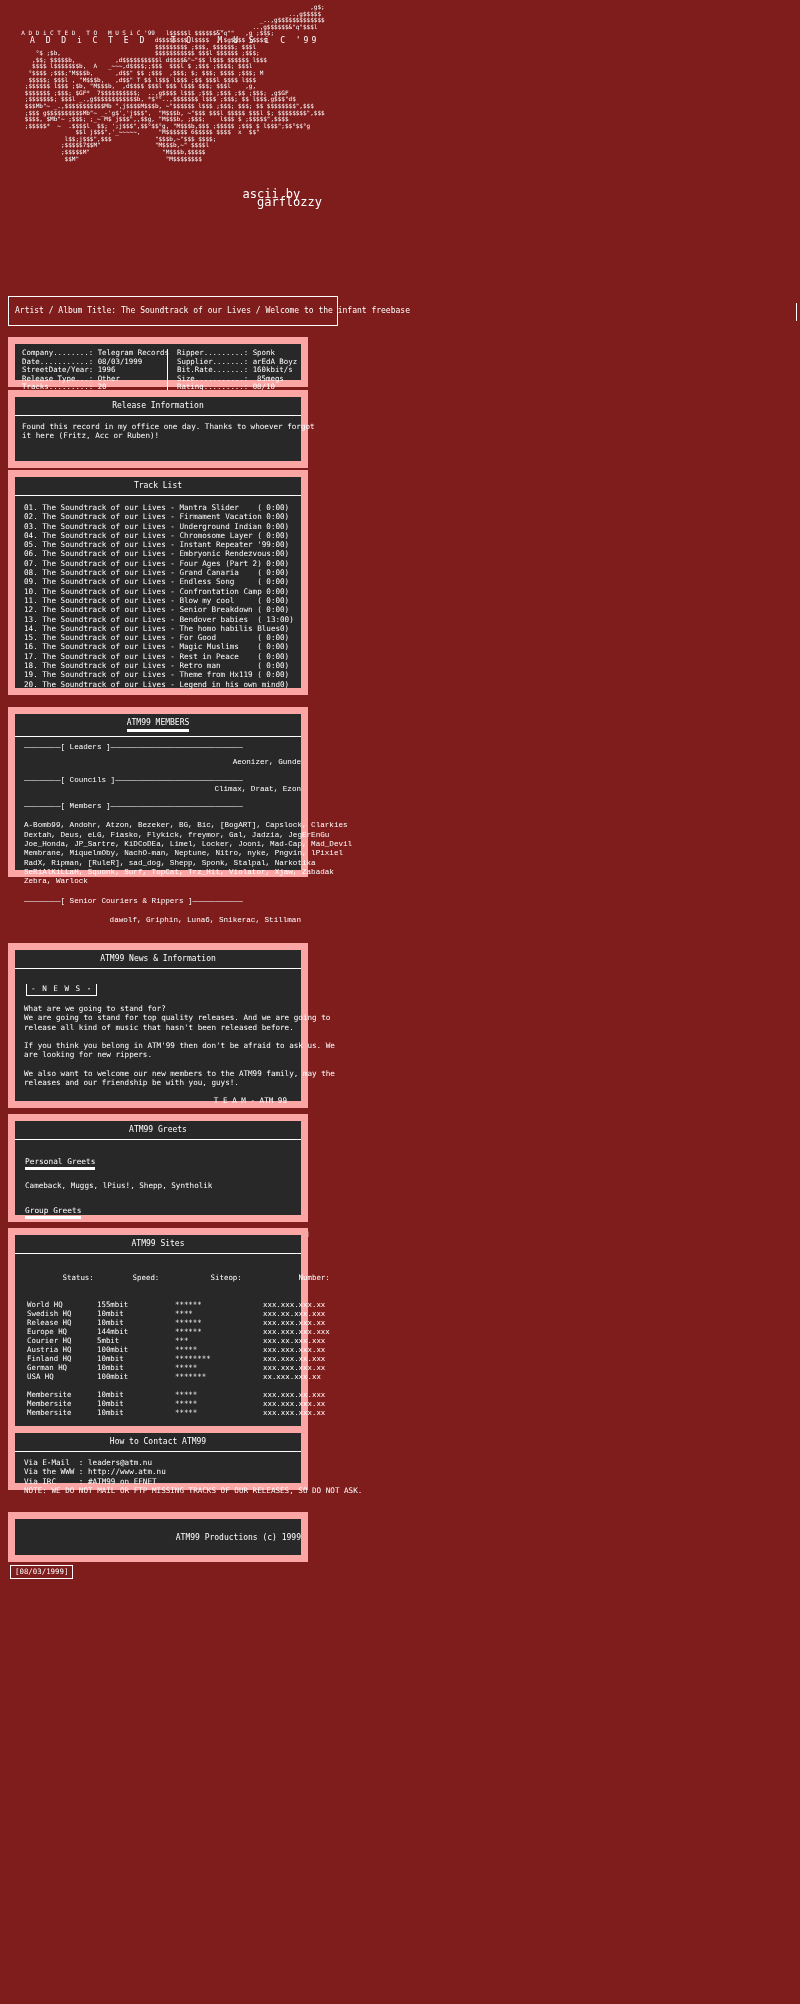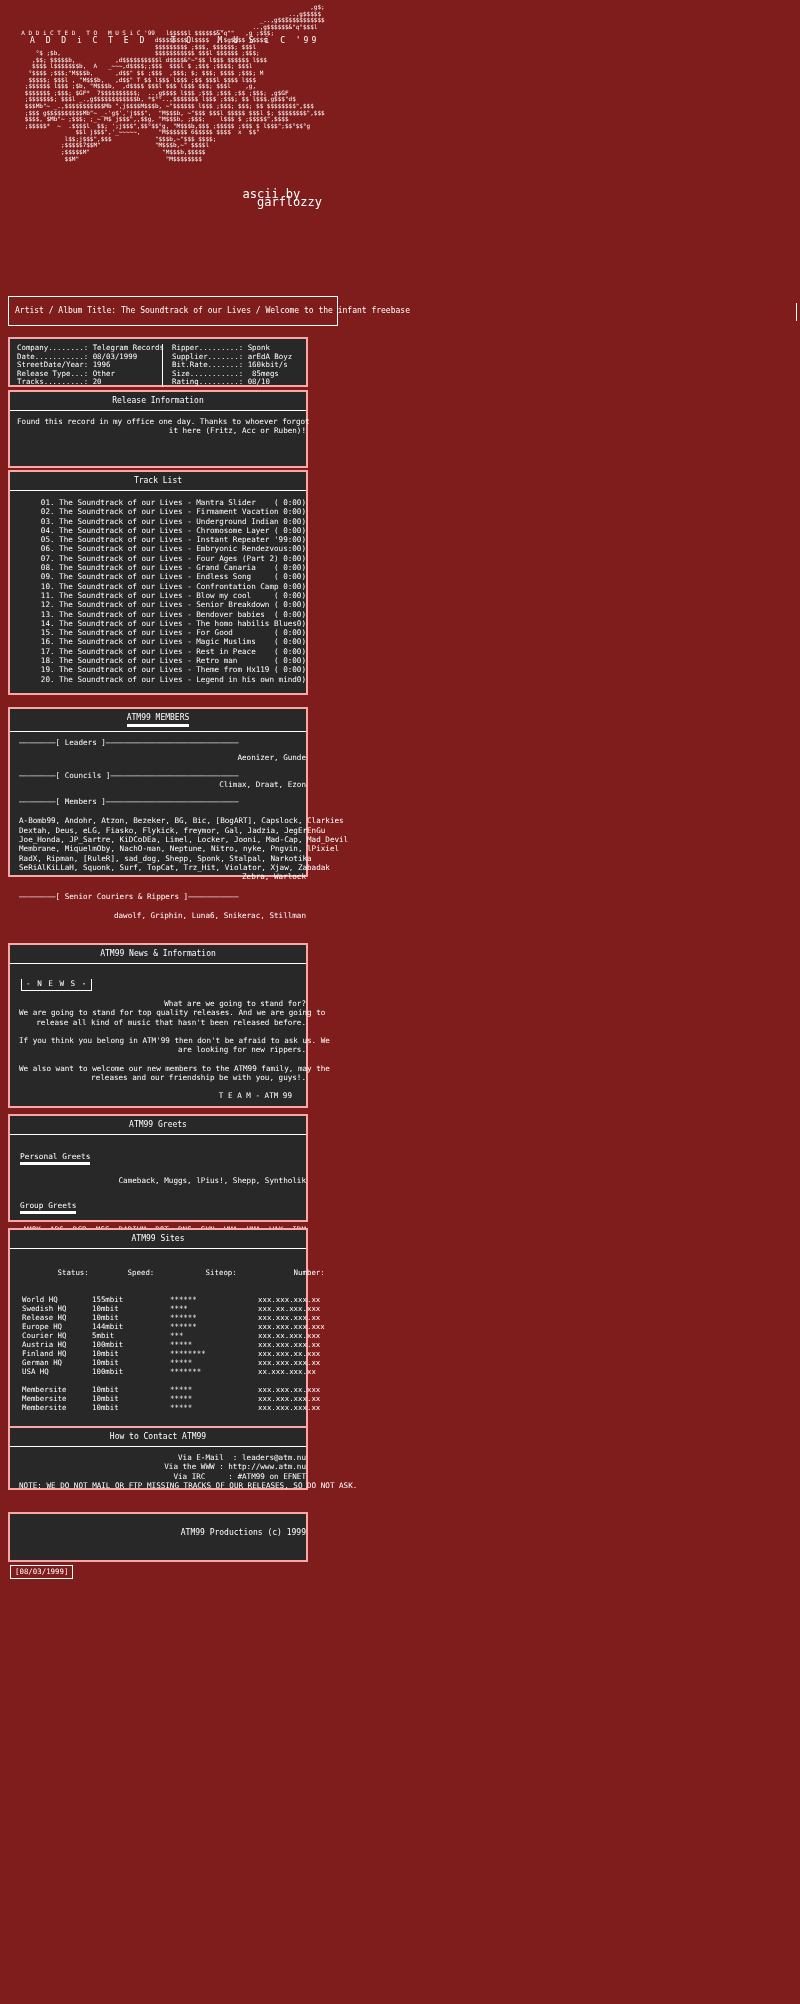--- a/index.html
+++ b/index.html
@@ -50,36 +50,35 @@
     top: 190px;
     font-size: 12px;
     line-height: 8px;
     white-space: pre;
     text-align: left;
   }
 
   
   .box {
     position: absolute;
-    border: 2px solid #fca5a5;
+    border: 7px solid #fca5a5;
     box-sizing: border-box;
     background: #282828;
   }
   .boxhdr {
     text-align: center;
     font-size: 8px;
     line-height: 10px;
     padding: 4px 0 4px 0;
     border-bottom: 1px solid #ffffff;
   }
   .pre {
     white-space: pre;
     font-size: 7.6px;
     line-height: 9.3px;
-    text-align: right;
   }
 
   .titlebar {
     position: absolute;
     left: 8px;
     top: 296px;
     width: 330px;
     height: 30px;
     border: 1px solid #ffffff;
     box-sizing: border-box;
@@ -116,21 +115,21 @@
                  border-left: 1px solid #ffffff; }
   .infobox .row { font-size: 7.4px; line-height: 8.5px; white-space: pre; }
 
   .relbox { left: 8px; top: 390px; width: 300px; height: 78px; }
   .relbody { padding: 6px 0 0 7px; }
 
   .trackbox { left: 8px; top: 470px; width: 300px; height: 225px; }
   .trackbody { padding: 7px 0 0 9px; }
 
   .membox { left: 8px; top: 707px; width: 300px; height: 170px; }
-  .membody { padding: 6px 0 0 9px; }
+  .membody { padding: 6px 0 0 9px; font-family: Liberation Mono, monospace; }
   .rule-row {
     white-space: pre;
     font-size: 7.6px;
     line-height: 9.3px;
     display: block;
   }
   .centered { text-align: right; font-size: 7.6px; line-height: 9.3px; }
   .hdr-underline {
     display: inline-block;
     border-bottom: 3px solid #ffffff;
@@ -255,21 +254,21 @@
       <div class="pre">03. The Soundtrack of our Lives - Underground Indian 0:00)</div>
       <div class="pre">04. The Soundtrack of our Lives - Chromosome Layer ( 0:00)</div>
       <div class="pre">05. The Soundtrack of our Lives - Instant Repeater '99:00)</div>
       <div class="pre">06. The Soundtrack of our Lives - Embryonic Rendezvous:00)</div>
       <div class="pre">07. The Soundtrack of our Lives - Four Ages (Part 2) 0:00)</div>
       <div class="pre">08. The Soundtrack of our Lives - Grand Canaria    ( 0:00)</div>
       <div class="pre">09. The Soundtrack of our Lives - Endless Song     ( 0:00)</div>
       <div class="pre">10. The Soundtrack of our Lives - Confrontation Camp 0:00)</div>
       <div class="pre">11. The Soundtrack of our Lives - Blow my cool     ( 0:00)</div>
       <div class="pre">12. The Soundtrack of our Lives - Senior Breakdown ( 0:00)</div>
-      <div class="pre">13. The Soundtrack of our Lives - Bendover babies  ( 0:00)</div>
+      <div class="pre">13. The Soundtrack of our Lives - Bendover babies  ( 13:00)</div>
       <div class="pre">14. The Soundtrack of our Lives - The homo habilis Blues0)</div>
       <div class="pre">15. The Soundtrack of our Lives - For Good         ( 0:00)</div>
       <div class="pre">16. The Soundtrack of our Lives - Magic Muslims    ( 0:00)</div>
       <div class="pre">17. The Soundtrack of our Lives - Rest in Peace    ( 0:00)</div>
       <div class="pre">18. The Soundtrack of our Lives - Retro man        ( 0:00)</div>
       <div class="pre">19. The Soundtrack of our Lives - Theme from Hx119 ( 0:00)</div>
       <div class="pre">20. The Soundtrack of our Lives - Legend in his own mind0)</div>
     </div>
   </div>
 

